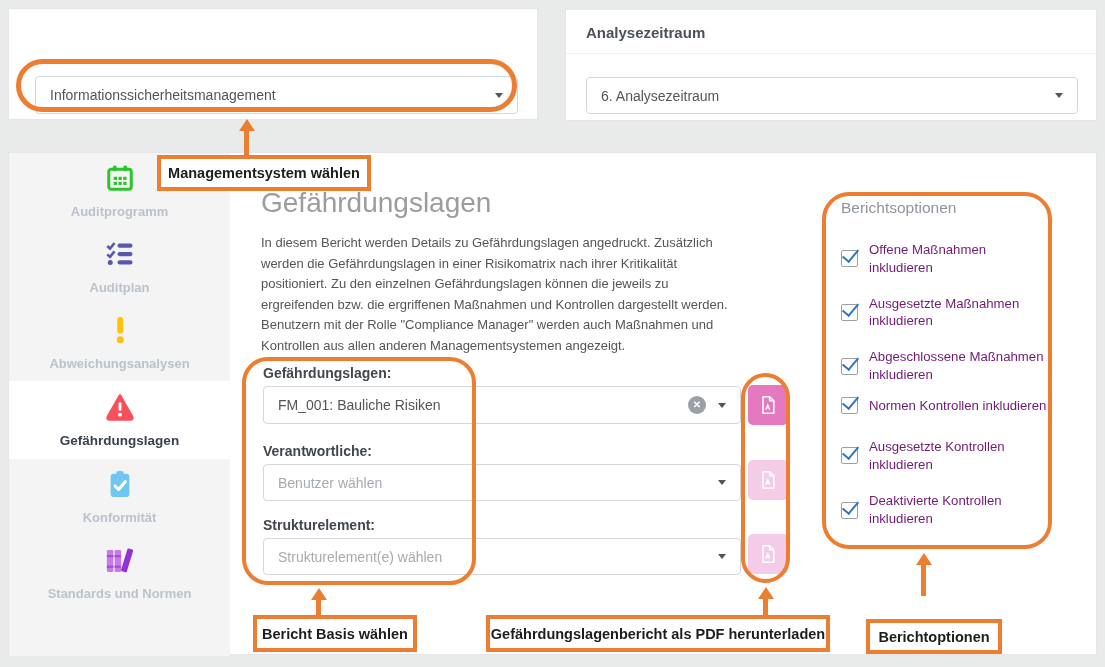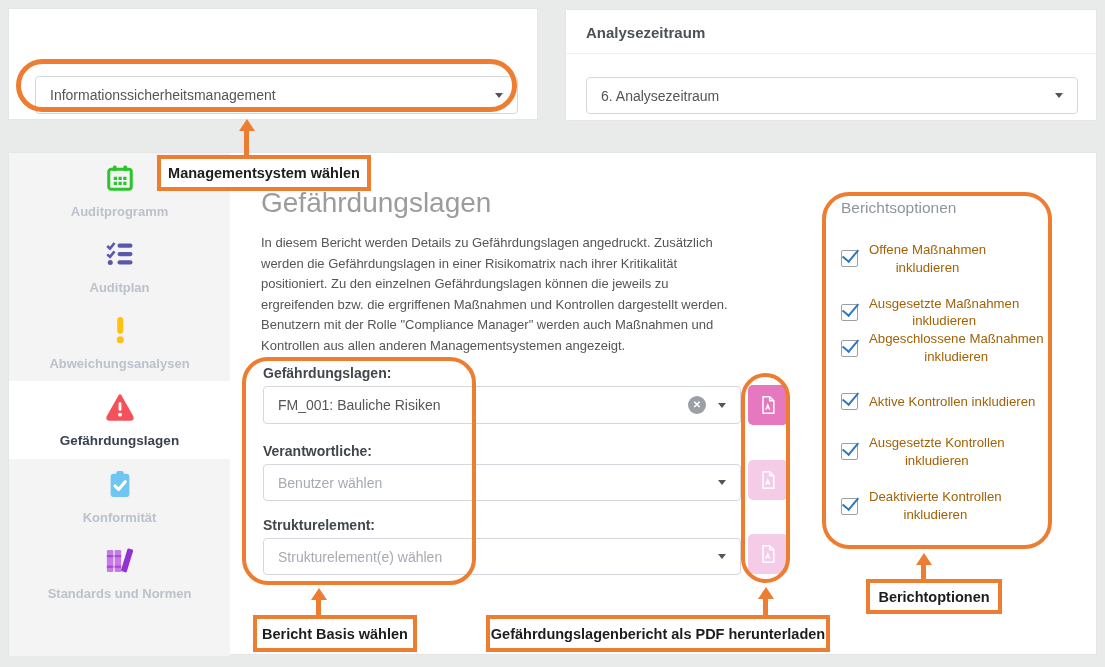--- a/index.html
+++ b/index.html
@@ -77,39 +77,39 @@
   .checkbox {
     position:relative; flex:0 0 auto; width:17px; height:17px;
     background:#fff; border:1px solid #9aa0a6; border-radius:2px; cursor:pointer;
   }
   .checkbox::after {
     content:""; position:absolute; left:3.5px; top:-5px;
     width:7px; height:14px;
     border-right:2.6px solid #2e77bd; border-bottom:2.6px solid #2e77bd;
     transform:rotate(40deg);
   }
-  .cb-label { font-size:13.2px; color:#a16207; line-height:1.35; white-space:pre-line;text-align:center; }
+  .cb-label { font-size:13.2px; color:#701a75; line-height:1.35; white-space:pre-line; }
 
   
   .ann { position:absolute; border:4px solid #ed7d31; pointer-events:none; }
   .ann-ring { background:transparent; }
   #ann-ring-ms { left:16px; top:59px; width:501px; height:53px; border-width:5px; border-radius:28px; }
   #ann-rect-form { left:242px; top:357px; width:234px; height:228px; border-radius:26px; }
   #ann-oval-pdf { left:741px; top:373px; width:49px; height:210px; border-radius:25px; }
   #ann-rect-options { left:822px; top:192px; width:230px; height:357px; border-radius:27px; }
 
   .ann-box {
     position:absolute; background:#fff; border:4px solid #ed7d31;
     display:flex; align-items:center; justify-content:center;
     font-size:14.5px; font-weight:700; color:#1d1d1d; white-space:nowrap;
   }
   #ann-box-ms { left:157px; top:155px; width:214px; height:36px; }
   #ann-box-basis { left:253px; top:615px; width:164px; height:37px; }
   #ann-box-pdf { left:486px; top:615px; width:344px; height:37px; }
-  #ann-box-options { left:866px; top:579px; width:136px; height:35px; }
+  #ann-box-options { left:866px; top:619px; width:136px; height:35px; }
 
   .ann-arrow { position:absolute; width:17px; pointer-events:none; }
   .ann-arrow .head {
     width:0; height:0; margin:0 auto;
     border-left:8.5px solid transparent; border-right:8.5px solid transparent;
     border-bottom:12px solid #ed7d31;
   }
   .ann-arrow .shaft { width:5px; margin:0 auto; background:#ed7d31; }
 </style>
 </head>
@@ -247,33 +247,33 @@
     </svg>
   </div>
 
   <div id="options-col">
     <div id="options-title">Berichtsoptionen</div>
     <div class="cb-item" style="margin-bottom:18px">
       <span class="checkbox"></span>
       <span class="cb-label">Offene Maßnahmen
 inkludieren</span>
     </div>
-    <div class="cb-item" style="">
+    <div class="cb-item" style="margin-bottom:18px">
       <span class="checkbox"></span>
       <span class="cb-label">Ausgesetzte Maßnahmen
 inkludieren</span>
     </div>
-    <div class="cb-item" style="margin-bottom:27px">
+    <div class="cb-item" style="margin-bottom:13px">
       <span class="checkbox"></span>
       <span class="cb-label">Abgeschlossene Maßnahmen
 inkludieren</span>
     </div>
     <div class="cb-item" style="margin-bottom:23px">
       <span class="checkbox"></span>
-      <span class="cb-label">Aktive Kontrollen inkludieren</span>
+      <span class="cb-label">Normen Kontrollen inkludieren</span>
     </div>
     <div class="cb-item" style="margin-bottom:19px">
       <span class="checkbox"></span>
       <span class="cb-label">Ausgesetzte Kontrollen
 inkludieren</span>
     </div>
     <div class="cb-item">
       <span class="checkbox"></span>
       <span class="cb-label">Deaktivierte Kontrollen
 inkludieren</span>

